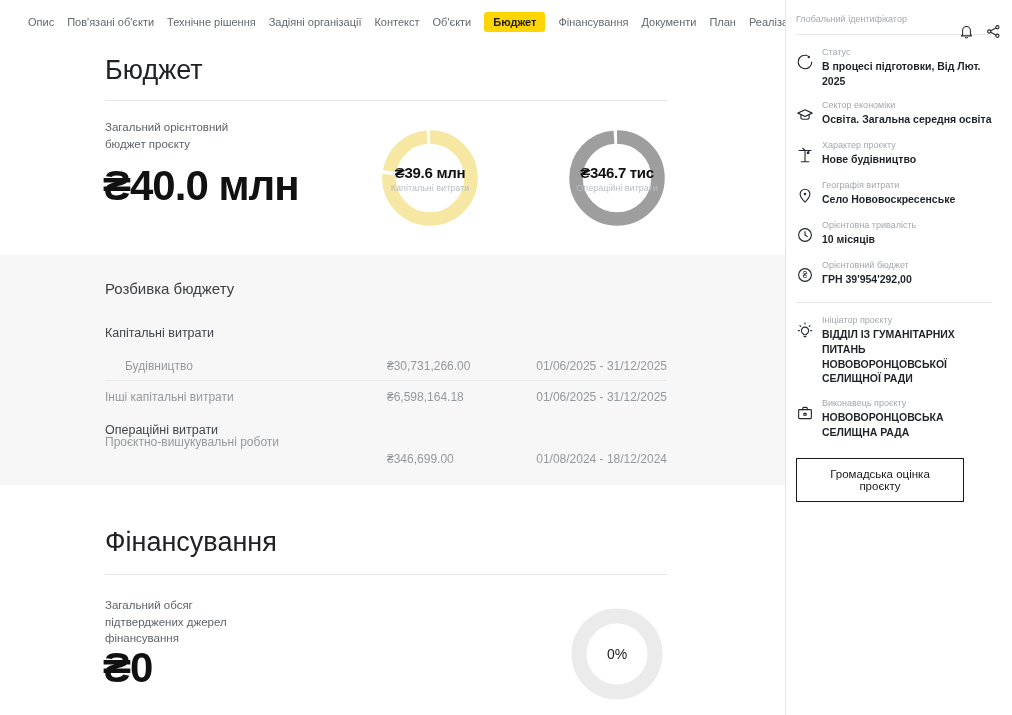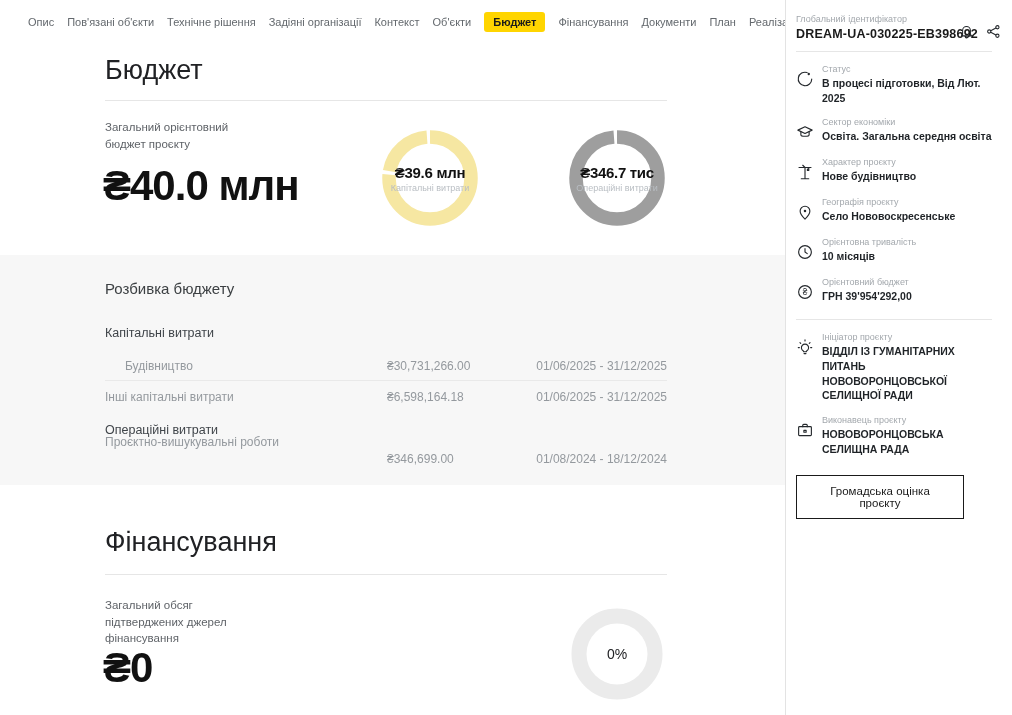--- a/index.html
+++ b/index.html
@@ -149,21 +149,20 @@
       </svg>
     <div class="donut-center">
       <div class="donut-pct">0%</div>
     </div>
   </div>
 
 </div>
 
 <aside class="sidebar">
   <div class="sb-id-label">Глобальний ідентифікатор</div>
-  <div class="sb-id-value">DREAM-UA-030225-EB398692</div>
   <div class="sb-top-icons">
     <svg class="icon-stroke" width="17" height="17" viewBox="0 0 24 24">
         <path d="M6.5 16v-5.5a5.5 5.5 0 1 1 11 0V16l1.6 2.2H4.9L6.5 16z"></path>
         <path d="M10.5 20.5a1.8 1.8 0 0 0 3 0"></path>
       </svg>
     <svg class="icon-stroke" width="17" height="17" viewBox="0 0 24 24">
         <circle cx="6" cy="12" r="2.3"></circle>
         <circle cx="17.5" cy="6" r="2.3"></circle>
         <circle cx="17.5" cy="18" r="2.3"></circle>
         <path d="M8.1 10.9l7.3-3.8M8.1 13.1l7.3 3.8"></path>
@@ -210,21 +209,21 @@
   </div>
 
   <div class="info-item">
     <span class="info-icon">
       <svg class="icon-stroke" width="18" height="18" viewBox="0 0 24 24">
           <path d="M12 21.5s-6.5-6-6.5-10.7a6.5 6.5 0 1 1 13 0C18.5 15.5 12 21.5 12 21.5z"></path>
           <circle cx="12" cy="10.7" r="1.7" fill="#24282c" stroke="none"></circle>
         </svg>
     </span>
     <span>
-      <div class="info-label">Географія проєкту</div>
+      <div class="info-label">Географія витрати</div>
       <div class="info-value">Село Нововоскресенське</div>
     </span>
   </div>
 
   <div class="info-item">
     <span class="info-icon">
       <svg class="icon-stroke" width="18" height="18" viewBox="0 0 24 24">
           <circle cx="12" cy="12" r="8.5"></circle>
           <path d="M12 7.5V12l3 2.2"></path>
         </svg>

